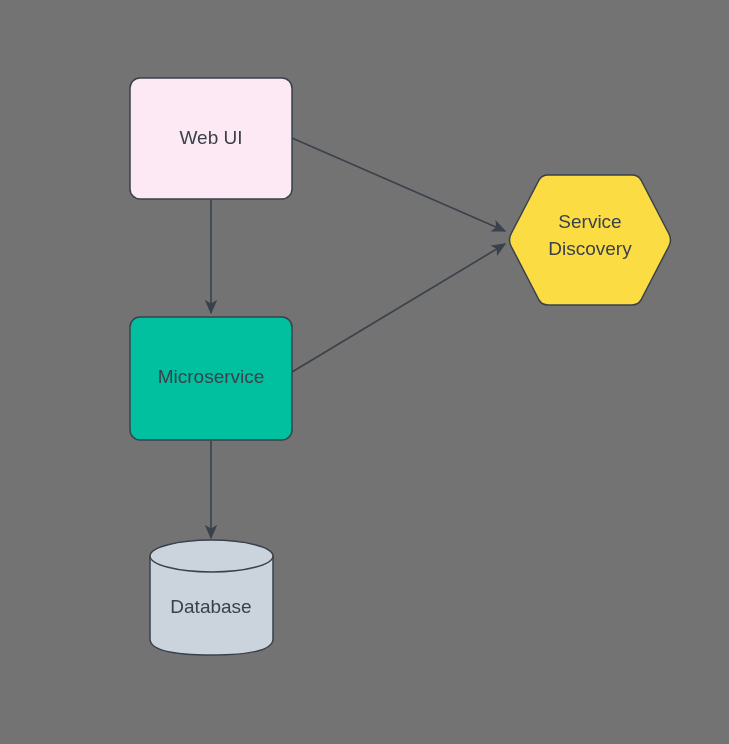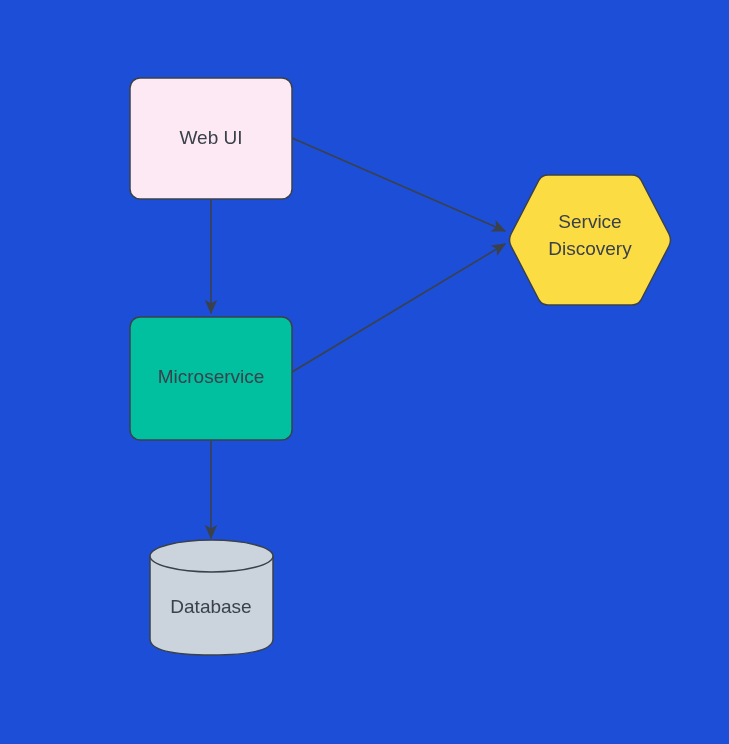--- a/index.html
+++ b/index.html
@@ -10,21 +10,21 @@
   body {
     width: 729px;
     height: 744px;
     overflow: hidden;
     font-family: "Liberation Sans", sans-serif;
   }
   #canvas {
     position: relative;
     width: 729px;
     height: 744px;
-    background: #1d4ed8;
+    background: #737373;
   }
   #diagram-svg {
     position: absolute;
     left: 0;
     top: 0;
     width: 729px;
     height: 744px;
     display: block;
   }
   .node-label {

